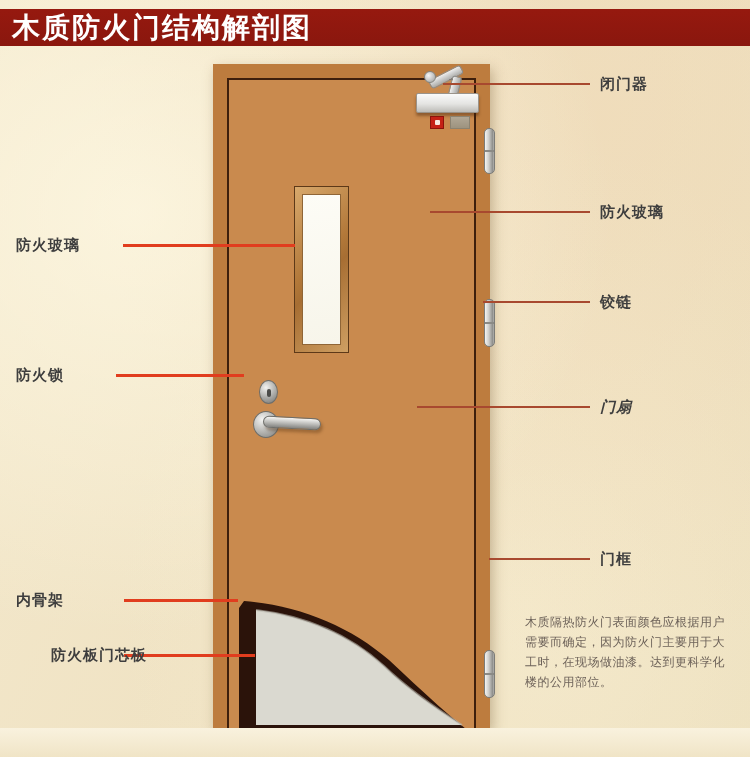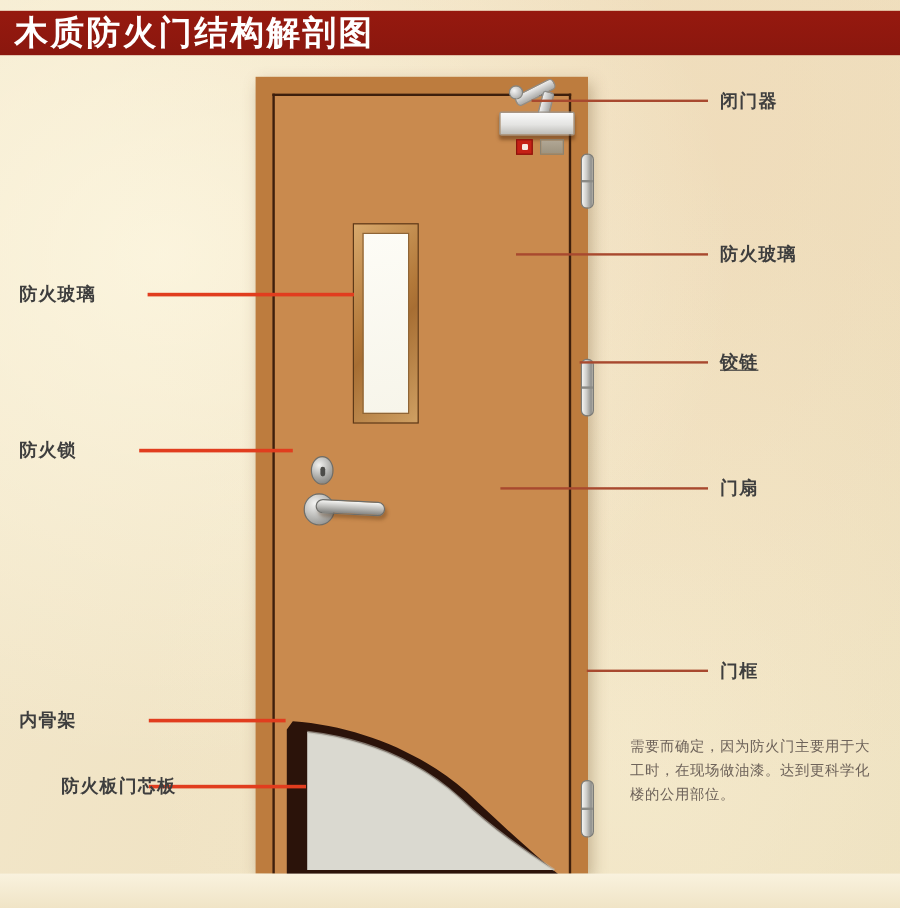--- a/index.html
+++ b/index.html
@@ -188,39 +188,40 @@
 
   <div class="floor"></div>
 
   <div class="leader right-side" style="left:443px;top:83px;width:147px;"></div>
   <div class="callout-label right-side" style="top:75px;">闭门器</div>
 
   <div class="leader right-side" style="left:430px;top:211px;width:160px;"></div>
   <div class="callout-label right-side" style="top:203px;">防火玻璃</div>
 
   <div class="leader right-side" style="left:483px;top:301px;width:107px;"></div>
-  <div class="callout-label right-side" style="top:293px;text-decoration:underline;">铰链</div>
+  <div class="callout-label right-side" style="top:293px;">铰链</div>
 
   <div class="leader right-side" style="left:417px;top:406px;width:173px;"></div>
-  <div class="callout-label right-side" style="top:398px;">门扇</div>
+  <div class="callout-label right-side" style="top:398px;font-style:italic;">门扇</div>
 
   <div class="leader right-side" style="left:489px;top:558px;width:101px;"></div>
   <div class="callout-label right-side" style="top:550px;">门框</div>
 
   <div class="leader left-side" style="left:123px;top:244px;width:172px;"></div>
   <div class="callout-label left-side" style="top:236px;">防火玻璃</div>
 
   <div class="leader left-side" style="left:116px;top:374px;width:128px;"></div>
   <div class="callout-label left-side" style="top:366px;">防火锁</div>
 
   <div class="leader left-side" style="left:124px;top:599px;width:114px;"></div>
   <div class="callout-label left-side" style="top:591px;">内骨架</div>
 
   <div class="leader left-side" style="left:124px;top:654px;width:131px;"></div>
   <div class="callout-label left-side" style="top:646px;margin-left:35px;">防火板门芯板</div>
 
   <div class="note">
+    <div>木质隔热防火门表面颜色应根据用户</div>
     <div>需要而确定，因为防火门主要用于大</div>
     <div>工时，在现场做油漆。达到更科学化</div>
     <div>楼的公用部位。</div>
   </div>
 
 </div>
 
 </body></html>

